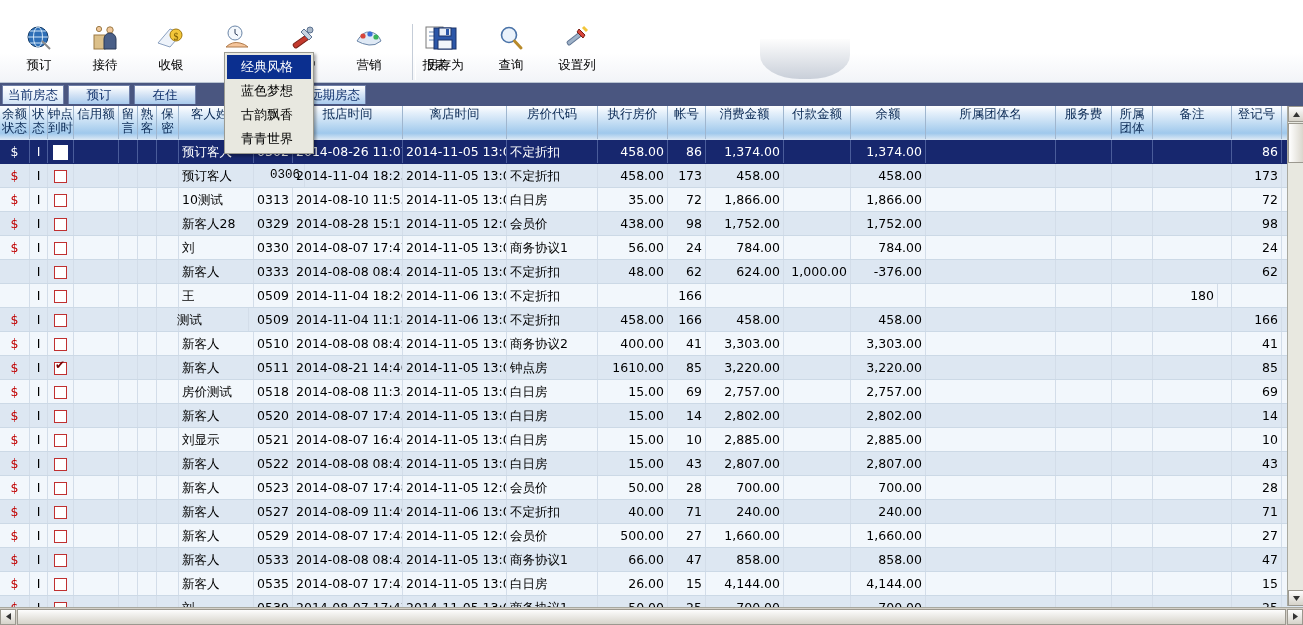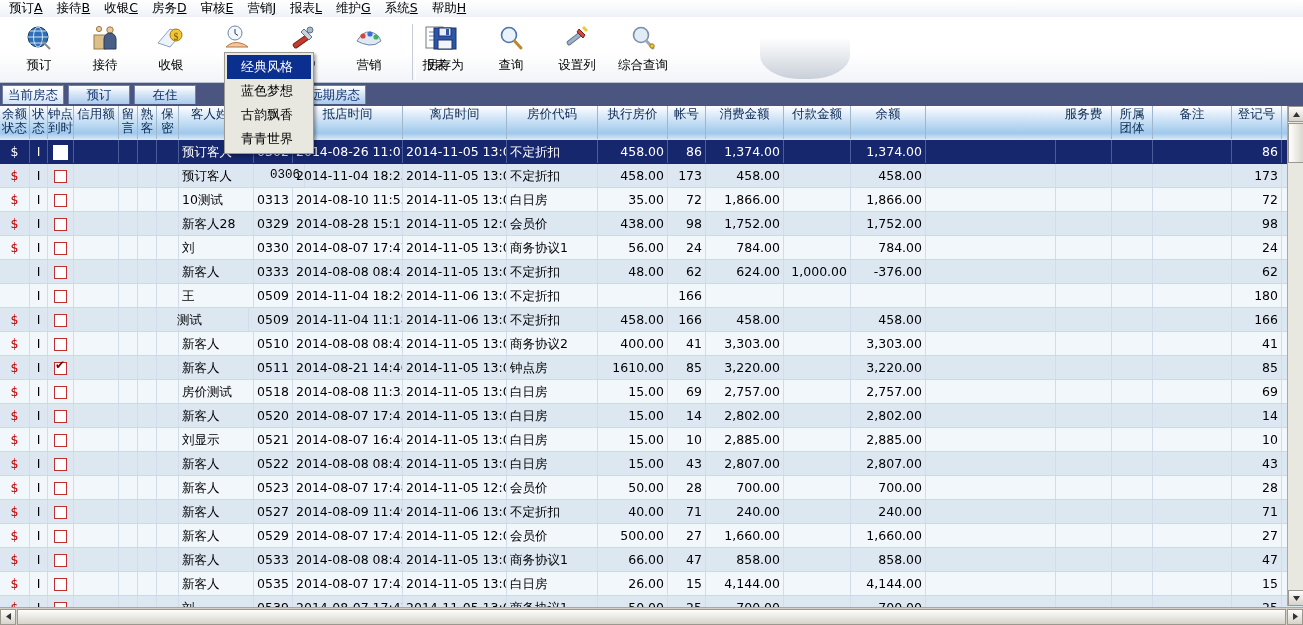--- a/index.html
+++ b/index.html
@@ -156,32 +156,20 @@
     white-space:nowrap;box-sizing:border-box;position:relative;cursor:default;
   }
   .ctxitem.hl{background:#0b2f8f;color:#ffffff;}
   .ctxitem .sub{position:absolute;right:6px;top:7px;font-size:9px;}
 </style>
 </head>
 <body>
 
 <div id="app">
 
-  <div class="menubar" id="menubar">
-      <div class="mi">预订<u>A</u></div>
-      <div class="mi">接待<u>B</u></div>
-      <div class="mi">收银<u>C</u></div>
-      <div class="mi">房务<u>D</u></div>
-      <div class="mi">审核<u>E</u></div>
-      <div class="mi">营销<u>J</u></div>
-      <div class="mi">报表<u>L</u></div>
-      <div class="mi">维护<u>G</u></div>
-      <div class="mi">系统<u>S</u></div>
-      <div class="mi">帮助<u>H</u></div>
-    </div>
 
   <div class="toolbar">
     <div class="tb-bulge"></div>
     <div class="tb-group" style="left: 6px; display: flex;" id="tb-left">
         <div class="tbtn">
           <div class="ico">
             <svg width="30" height="30" viewBox="0 0 30 30">
       <circle cx="14" cy="14" r="10" fill="#2e6fb7"></circle>
               <circle cx="14" cy="14" r="10" fill="none" stroke="#123a66"></circle>
       <ellipse cx="14" cy="14" rx="4.5" ry="10" fill="none" stroke="#cfe5f7"></ellipse>
@@ -279,30 +267,20 @@
         <div class="tbtn">
           <div class="ico">
             <svg width="30" height="30" viewBox="0 0 30 30">
       <rect x="4" y="14" width="16" height="4" rx="1.5" transform="rotate(-38 12 16)" fill="#9fb2c8" stroke="#5c7291"></rect>
       <path d="M17 6 l6 6 -2 3 -6 -6z" fill="#d8453a" stroke="#7a1f16"></path>
       <path d="M21 4 l4 4" stroke="#f2c63a" stroke-width="3"></path>
             </svg>
           </div>
           <div class="lbl">设置列</div>
         </div>
-        <div class="tbtn">
-          <div class="ico">
-            <svg width="30" height="30" viewBox="0 0 30 30">
-      <circle cx="13" cy="12" r="7.5" fill="#e2ecf7" stroke="#7a8ea8" stroke-width="1.6"></circle>
-      <path d="M18.5 18 L25 25" stroke="#9aa7b8" stroke-width="3" stroke-linecap="round"></path>
-      <circle cx="24" cy="23" r="2.2" fill="#f2c63a" stroke="#a2790d"></circle>
-            </svg>
-          </div>
-          <div class="lbl">综合查询</div>
-        </div>
       </div>
   </div>
 
   <div class="tabstrip">
     <div id="tabs-host">
         <div class="tab sel" style="left: 2px; width: 62px;">
           <span>当前房态</span>
         </div>
         <div class="tab" style="left: 68px; width: 62px;">
           <span>预订</span>
@@ -385,20 +363,23 @@
         </div>
         <div class="hc" style="left: 706px; width: 78px;">
           <span>消费金额</span>
         </div>
         <div class="hc" style="left: 784px; width: 67px;">
           <span>付款金额</span>
         </div>
         <div class="hc" style="left: 851px; width: 75px;">
           <span>余额</span>
         </div>
+        <div class="hc" style="left: 926px; width: 130px;">
+          <span>所属团体名</span>
+        </div>
         <div class="hc" style="left: 1056px; width: 56px;">
           <span>服务费</span>
         </div>
         <div class="hc two" style="left: 1112px; width: 41px;">
           <span>所属</span>
           <span>团体</span>
         </div>
         <div class="hc" style="left: 1153px; width: 79px;">
           <span>备注</span>
         </div>
@@ -566,21 +547,21 @@
           <div class="cell l" style="left: 507px; width: 91px;">不定折扣</div>
           <div class="cell r" style="left: 598px; width: 70px;"></div>
           <div class="cell r" style="left: 668px; width: 38px;">166</div>
           <div class="cell r" style="left: 706px; width: 78px;"></div>
           <div class="cell r" style="left: 784px; width: 67px;"></div>
           <div class="cell r" style="left: 851px; width: 75px;"></div>
           <div class="cell l" style="left: 926px; width: 130px;"></div>
           <div class="cell r" style="left: 1056px; width: 56px;"></div>
           <div class="cell c" style="left: 1112px; width: 41px;"></div>
           <div class="cell l" style="left: 1153px; width: 79px;"></div>
-          <div class="cell r" style="left: 1232px; width: 50px;">180</div>
+          <div class="cell r" style="left: 1168px; width: 50px;">180</div>
         </div>
         <div class="row odd">
           <div class="cell c" style="left: 0px; width: 30px;"><span class="dollar">$</span></div>
           <div class="cell c" style="left: 30px; width: 18px;">I</div>
           <div class="cell c" style="left: 48px; width: 26px;"><span class="chk"></span></div>
           <div class="cell c" style="left: 74px; width: 45px;"></div>
           <div class="cell c" style="left: 119px; width: 19px;"></div>
           <div class="cell c" style="left: 138px; width: 19px;"></div>
           <div class="cell c" style="left: 157px; width: 22px;"></div>
           <div class="cell l" style="left: 174px; width: 75px;">测试</div>

